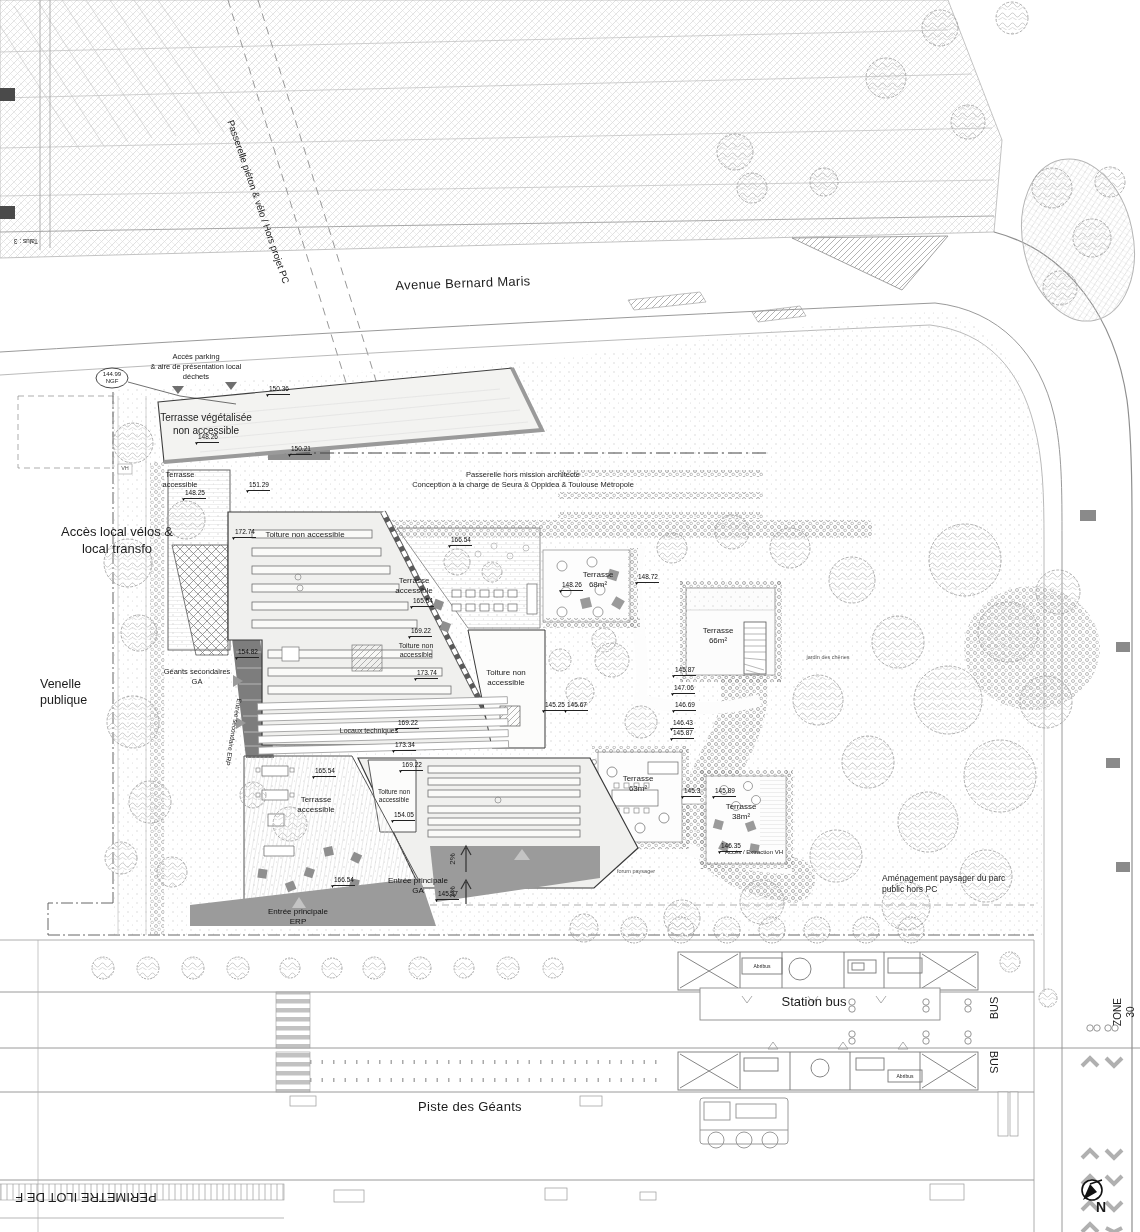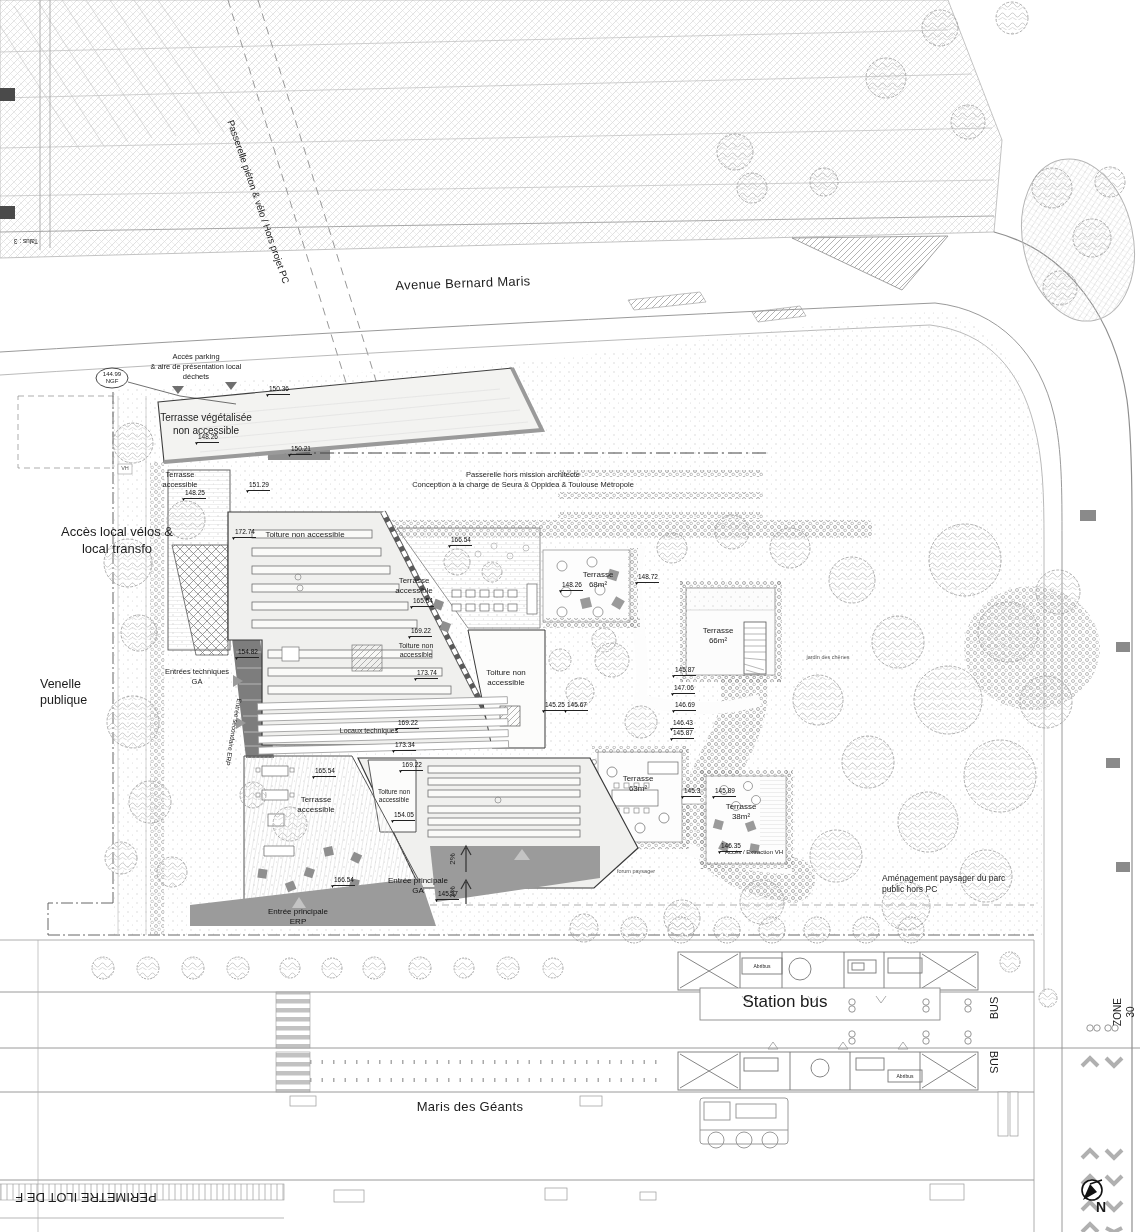--- a/index.html
+++ b/index.html
@@ -552,27 +552,27 @@
 
   <g>
     <circle cx="1092" cy="1190" r="10" fill="#fff" stroke="#111" stroke-width="1.6"></circle>
     <polygon points="1083,1200 1090,1184 1097,1192" fill="#111"></polygon>
     <path d="M1090,1184 L1102,1180" stroke="#111" stroke-width="1.4"></path>
   </g>
 </g>
 </svg>
 
 <div class="lb big" style="left:463px;top:284px;transform:translate(-50%,-50%) rotate(-2deg)">Avenue Bernard Maris</div>
-<div class="lb big" style="left:470px;top:1107px">Maris des Géants</div>
+<div class="lb big" style="left:470px;top:1107px">Piste des Géants</div>
 <div class="lb left" style="left:40px;top:692px;font-size:12.5px">Venelle
 publique</div>
 <div class="lb" style="left:1124px;top:1012px;font-size:10px;transform:translate(-50%,-50%) rotate(-90deg)">ZONE 30</div>
 <div class="lb" style="left:994px;top:1008px;font-size:11px;transform:translate(-50%,-50%) rotate(-90deg)">BUS</div>
 <div class="lb" style="left:994px;top:1062px;font-size:11px;transform:translate(-50%,-50%) rotate(90deg)">BUS</div>
-<div class="lb" style="left:785px;top:1002px;font-size:17px">Station bus</div>
+<div class="lb" style="left:814px;top:1002px;font-size:13px">Station bus</div>
 <div class="lb" style="left:26px;top:241px;font-size:6.5px;transform:translate(-50%,-50%) rotate(180deg)">Talus : 3</div>
 
 <div class="lb" style="left:258px;top:202px;font-size:9.5px;white-space:nowrap;transform:translate(-50%,-50%) rotate(71deg)">Passerelle piéton &amp; vélo / Hors projet PC</div>
 <div class="lb" style="left:196px;top:367px;font-size:7.5px">Accès parking
 &amp; aire de présentation local
 déchets</div>
 <div class="lb" style="left:112px;top:378px;font-size:6px;line-height:1.1">144.99
 NGF</div>
 <div class="lb" style="left:523px;top:480px;font-size:7.5px">Passerelle hors mission architecte
 Conception à la charge de Seura &amp; Oppidea &amp; Toulouse Métropole</div>
@@ -612,21 +612,21 @@
 66m²</div>
 <div class="lb" style="left:638px;top:784px">Terrasse
 63m²</div>
 <div class="lb" style="left:741px;top:812px">Terrasse
 38m²</div>
 
 <div class="lb ongray" style="left:418px;top:886px">Entrée principale
 GA</div>
 <div class="lb ongray" style="left:298px;top:917px">Entrée principale
 ERP</div>
-<div class="lb" style="left:197px;top:677px;font-size:7.5px">Entrées techniques
+<div class="lb" style="left:197px;top:677px;font-size:7.5px">Géants secondaires
 GA</div>
 <div class="lb" style="left:233px;top:732px;font-size:6.5px;white-space:nowrap;transform:translate(-50%,-50%) rotate(100deg)">Entrée secondaire ERP</div>
 
 <div class="lb" style="left:762px;top:966px;font-size:5px">Abribus</div>
 <div class="lb" style="left:905px;top:1076px;font-size:5px">Abribus</div>
 
 <div class="spot" style="left:268px;top:386px">150.36</div>
 <div class="spot" style="left:290px;top:446px">150.21</div>
 <div class="spot" style="left:248px;top:482px">151.29</div>
 <div class="spot" style="left:184px;top:490px">148.25</div>

